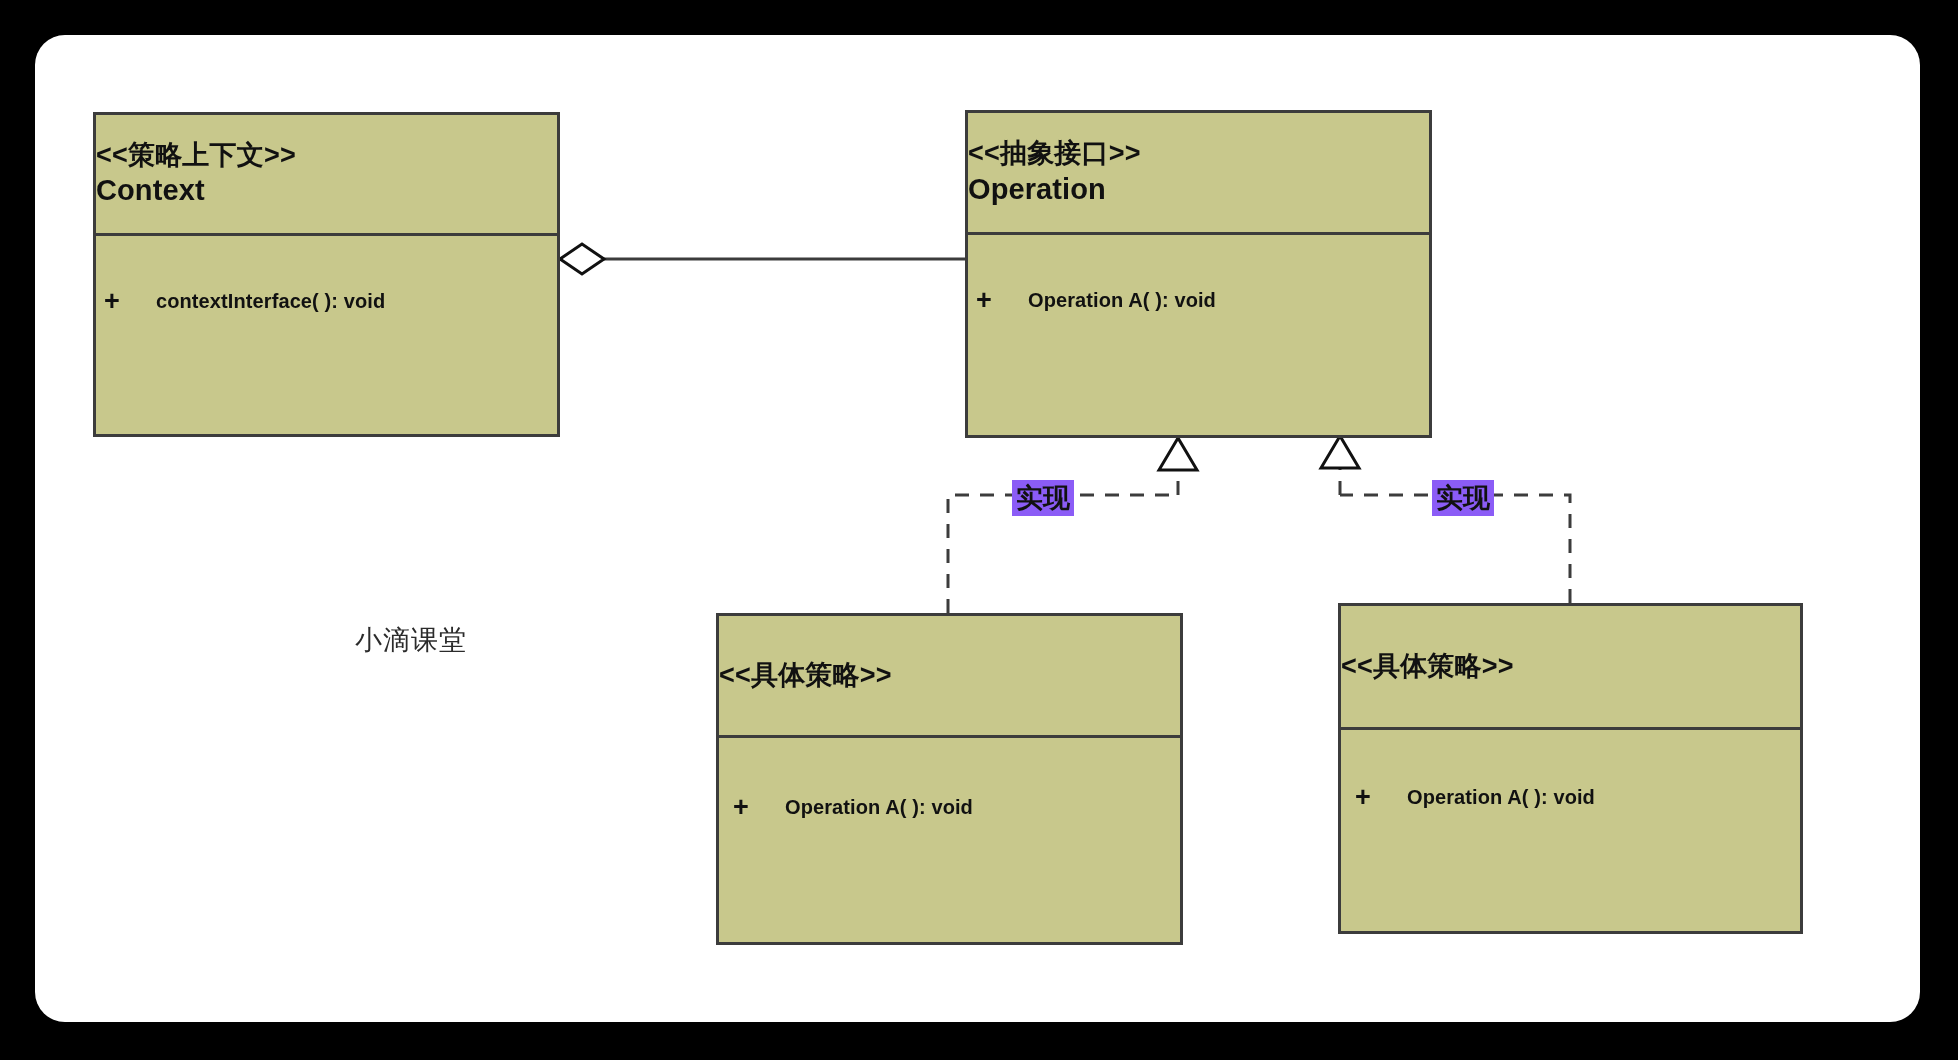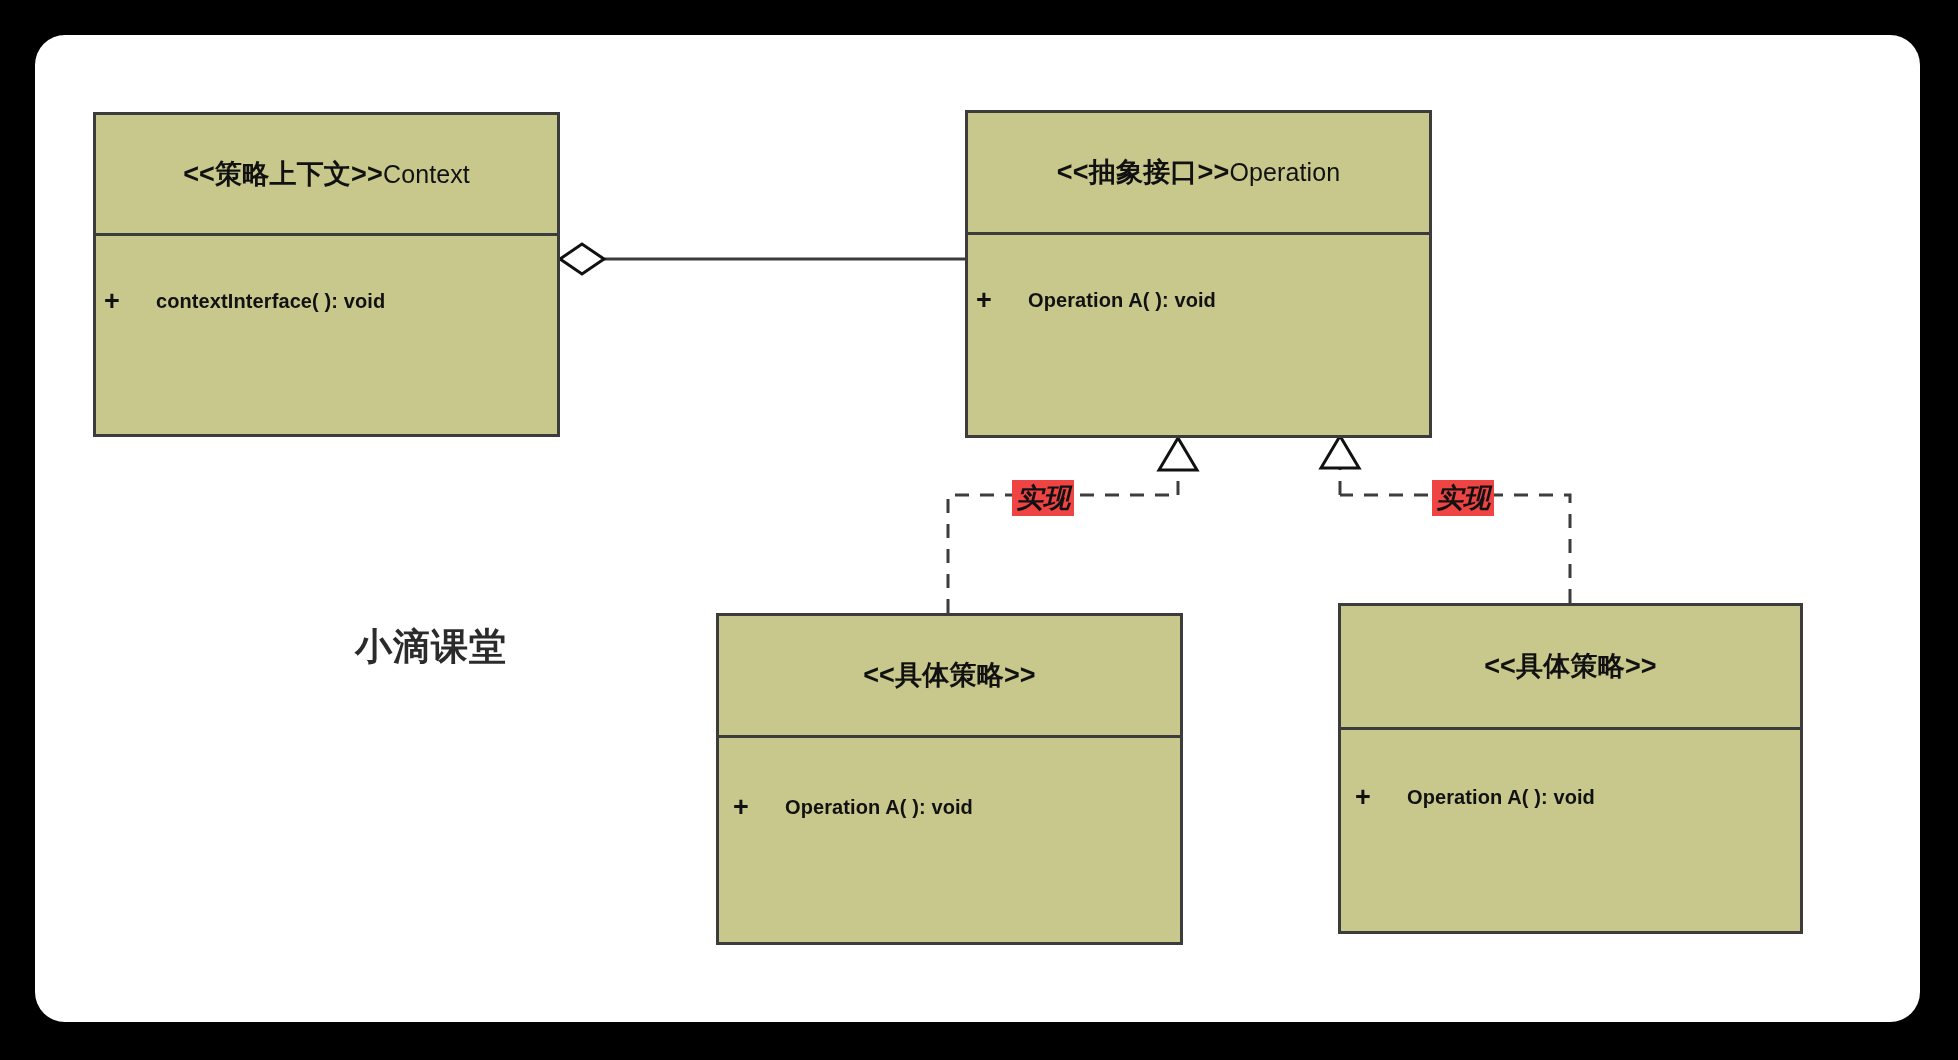--- a/index.html
+++ b/index.html
@@ -35,36 +35,38 @@
   .uml-class {
     position: absolute;
     background: #c8c88c;
     border: 3px solid #3c3c3c;
     display: flex;
     flex-direction: column;
   }
   .uml-header {
     border-bottom: 3px solid #3c3c3c;
     display: flex;
-    align-items: center;
+    flex-direction: column;
+    align-items: flex-start;
     justify-content: center;
     text-align: center;
   }
   .stereotype {
     font-weight: bold;
     font-size: 27px;
     color: #111111;
     line-height: 1.28;
     letter-spacing: 0.2px;
   }
   .classname {
-    font-size: 25px;
+    font-size: 29px;
     color: #111111;
     line-height: 1.3;
     letter-spacing: 0.1px;
+    font-weight: bold;
   }
   .uml-body {
     flex: 1;
     position: relative;
   }
   .member-row {
     position: absolute;
     display: flex;
     align-items: center;
     white-space: nowrap;
@@ -80,29 +82,28 @@
     font-size: 20px;
     font-weight: bold;
     color: #111111;
     letter-spacing: 0.1px;
   }
   .edge-label {
     position: absolute;
     font-size: 27px;
     font-weight: bold;
     color: #111111;
-    background: #ef4444;
+    background: #8b5cf6;
     padding: 0 4px;
     white-space: nowrap;
-    font-style: italic;
   }
   #watermark {
     position: absolute;
-    font-size: 37px;
-    font-weight: bold;
+    font-size: 27px;
+    font-weight: normal;
     color: #2b2b2b;
     letter-spacing: 1px;
     white-space: nowrap;
   }
   svg.overlay {
     position: absolute;
     left: 0; top: 0;
     width: 1958px;
     height: 1060px;
     pointer-events: none;

